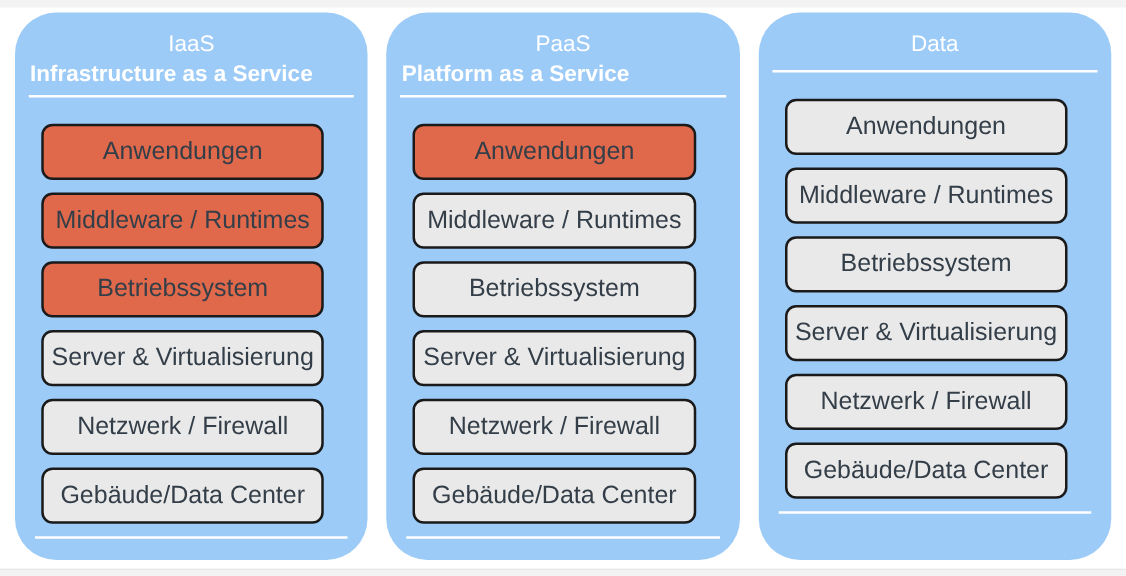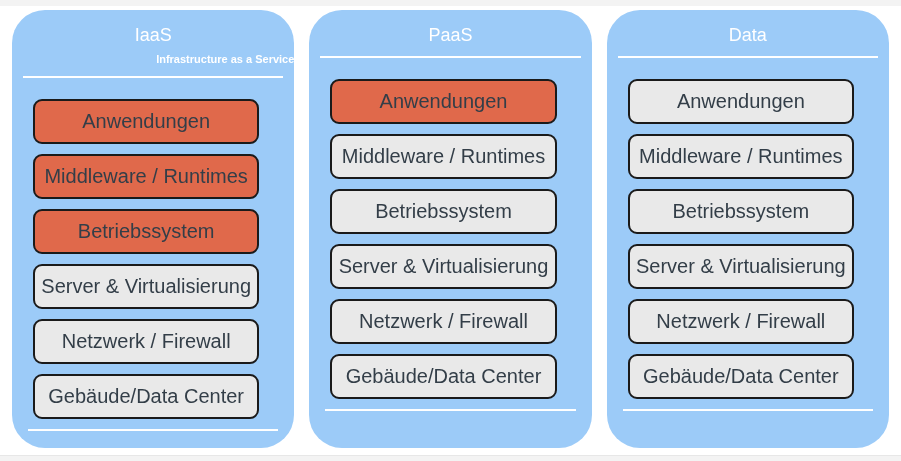--- a/index.html
+++ b/index.html
@@ -40,23 +40,23 @@
     padding-top: 13px;
     display: flex; flex-direction: column;
   }
   .col-title {
     text-align: center;
     color: var(--header-text);
     font-size: 18px; font-weight: normal;
     line-height: 25px;
   }
   .col-subtitle {
-    text-align: right;
+    text-align: left;
     color: var(--header-text);
-    font-size: 11px; font-weight: bold;
+    font-size: 18px; font-weight: bold;
     line-height: 17px;
     margin-top: 3px;
     padding-left: 12px;
   }
   .divider {
     border-bottom: 2px solid var(--divider);
     margin: 8px 11px 0 11px;
   }
   .divider.footer {
     margin: 10px 16px 0 16px;
@@ -101,20 +101,21 @@
       <div class="layer">Server &amp; Virtualisierung</div>
       <div class="layer">Netzwerk / Firewall</div>
       <div class="layer">Gebäude/Data Center</div>
     </div>
     <div class="divider footer"></div>
   </div>
 
   <div class="column">
     <div class="col-header">
       <div class="col-title">PaaS</div>
+      <div class="col-subtitle">Platform as a Service</div>
     </div>
     <div class="divider"></div>
     <div class="layers">
       <div class="layer highlight">Anwendungen</div>
       <div class="layer">Middleware / Runtimes</div>
       <div class="layer">Betriebssystem</div>
       <div class="layer">Server &amp; Virtualisierung</div>
       <div class="layer">Netzwerk / Firewall</div>
       <div class="layer">Gebäude/Data Center</div>
     </div>

